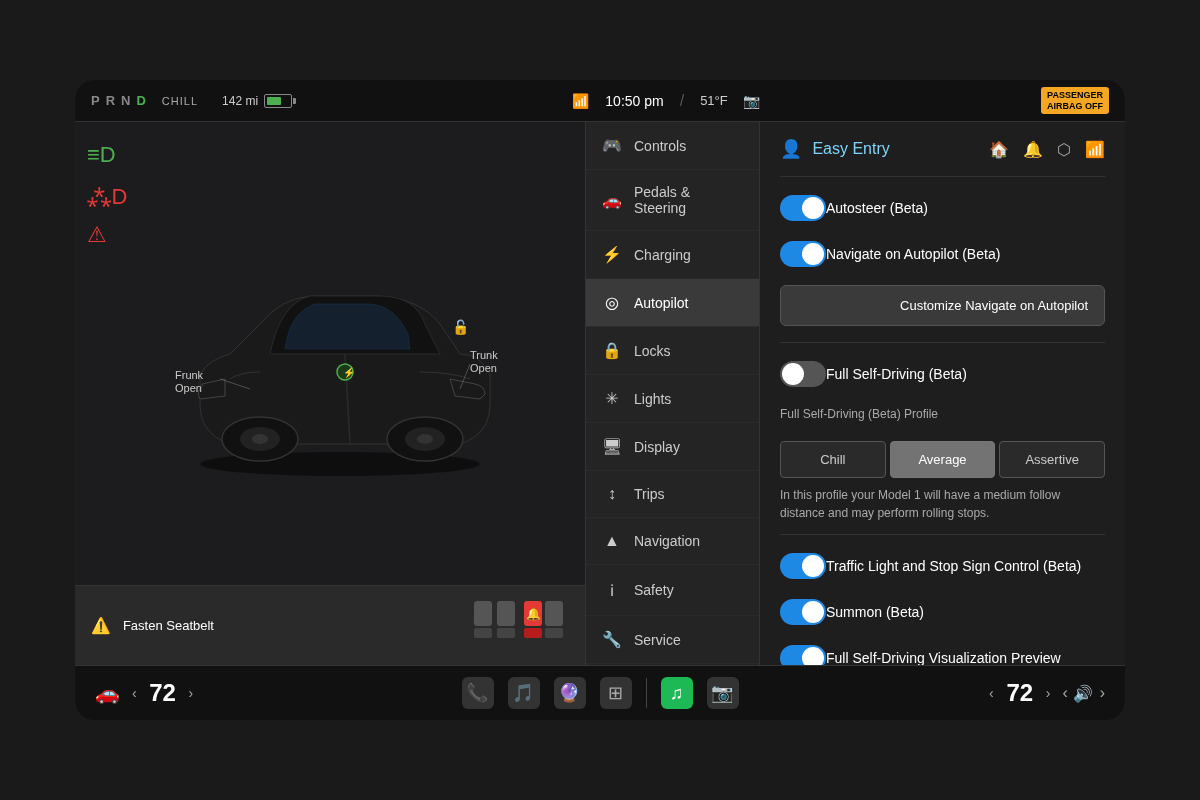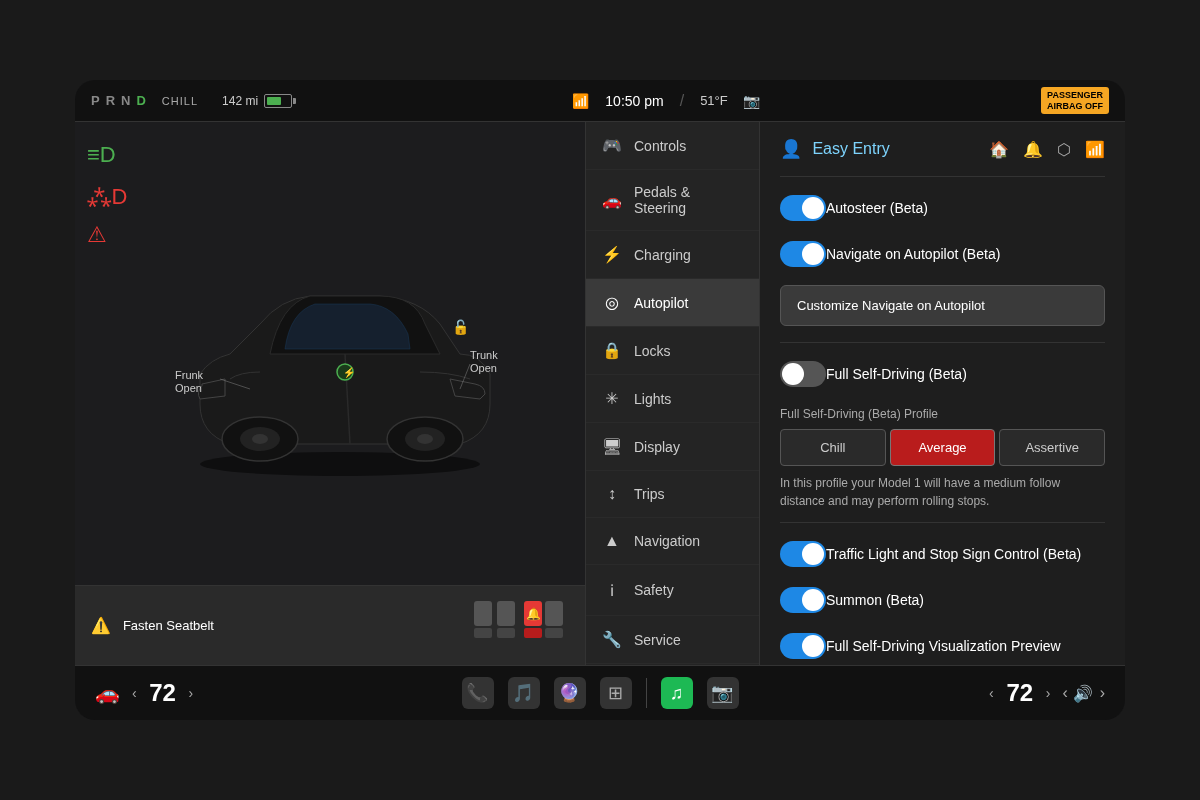--- a/index.html
+++ b/index.html
@@ -331,27 +331,27 @@
     .action-button {
       width: 100%;
       padding: 12px 16px;
       background: #3a3a3a;
       border: 1px solid #555;
       border-radius: 6px;
       color: #fff;
       font-size: 13px;
       cursor: pointer;
       margin: 8px 0;
-      text-align: left;
+      text-align: right;
     }
 
     .section-title {
       color: #aaa;
       font-size: 12px;
-      margin: 10px 0 8px 0;
+      margin: 10px 0 20px 0;
       text-transform: none;
     }
 
     .profile-selector {
       display: flex;
       gap: 4px;
       margin: 8px 0;
     }
 
     .profile-btn {
@@ -360,21 +360,21 @@
       background: #2a2a2a;
       border: 1px solid #555;
       border-radius: 4px;
       color: #ccc;
       font-size: 13px;
       cursor: pointer;
       text-align: center;
     }
 
     .profile-btn.active {
-      background: #b91c1c;
+      background: #737373;
       color: #fff;
       border-color: #777;
     }
 
     .profile-description {
       color: #aaa;
       font-size: 12px;
       line-height: 1.5;
       margin: 6px 0 12px 0;
     }

